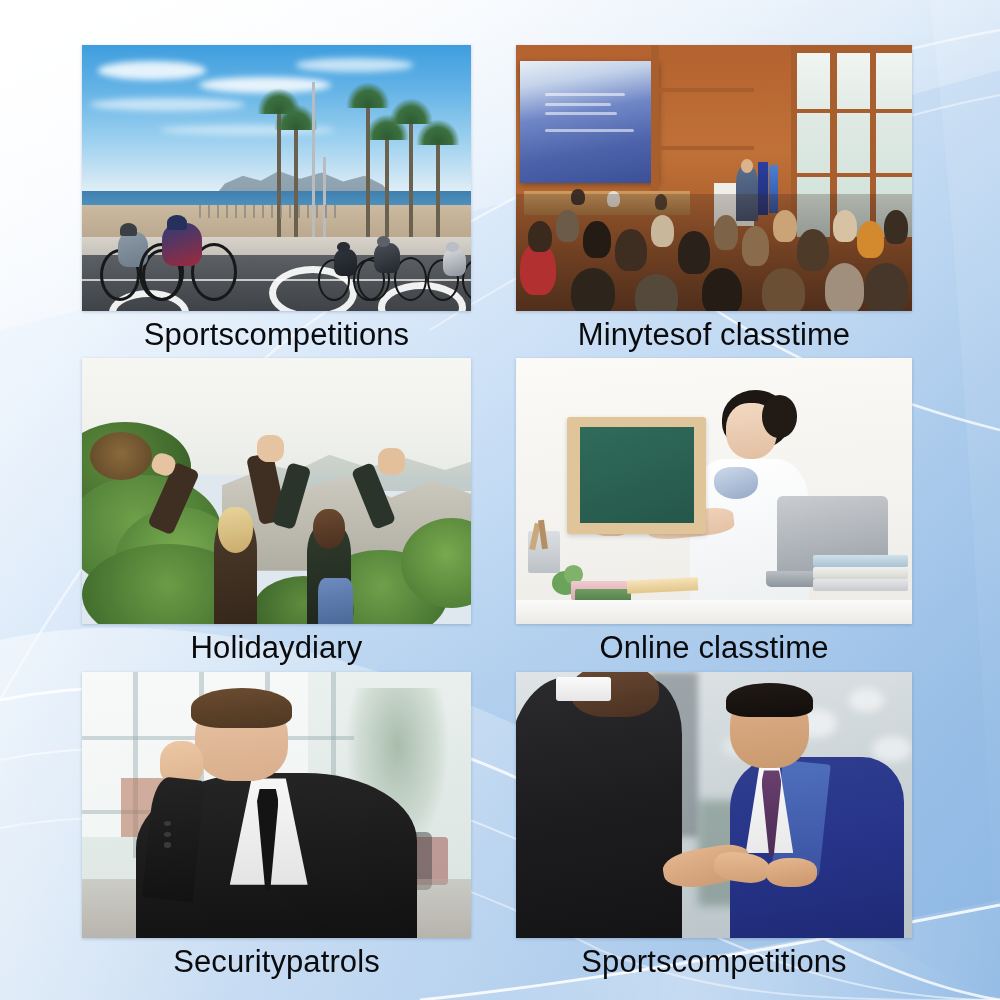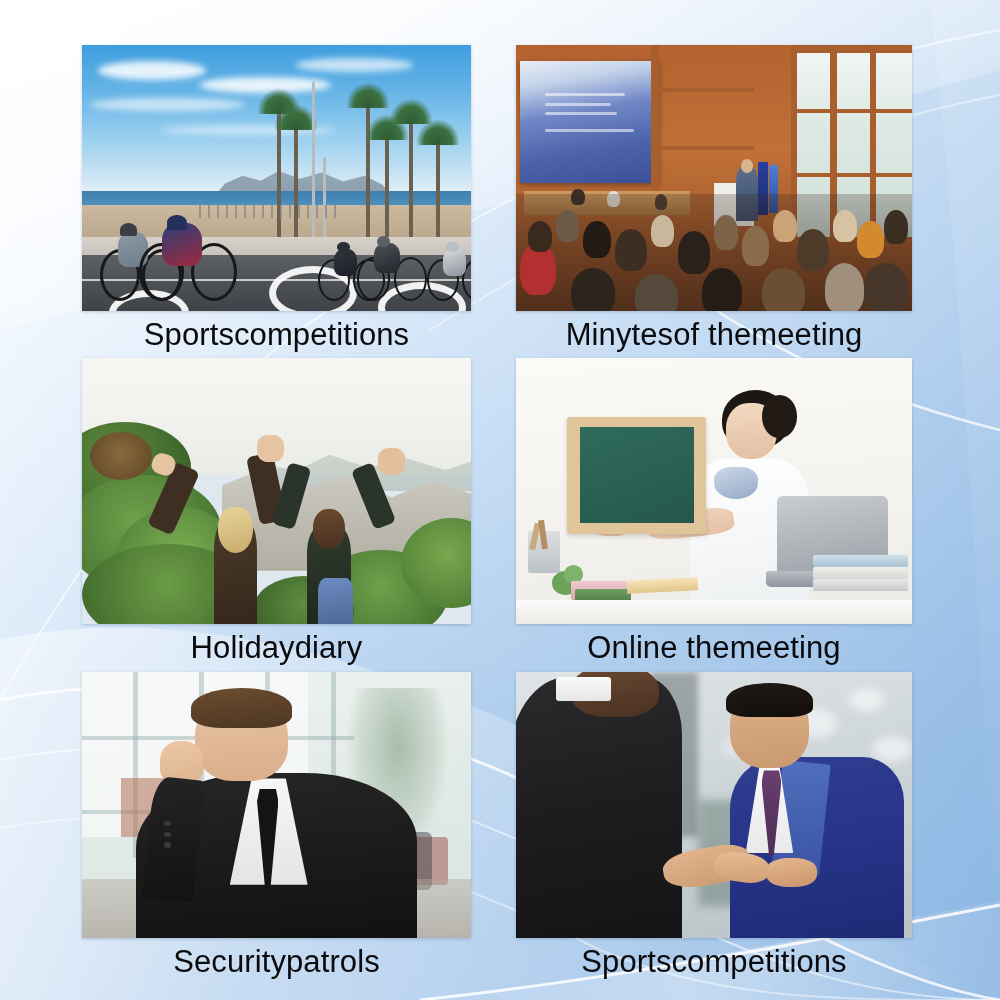--- a/index.html
+++ b/index.html
@@ -336,21 +336,21 @@
           <div class="head" style="left:86%;top:66%;width:7%;height:14%;background:#d38a2e;"></div>
           <div class="head" style="left:93%;top:62%;width:6%;height:13%;background:#3a2d22;"></div>
           <div class="head" style="left:47%;top:84%;width:10%;height:18%;background:#241c15;"></div>
           <div class="head" style="left:62%;top:84%;width:11%;height:18%;background:#6a4f34;"></div>
           <div class="head" style="left:78%;top:82%;width:10%;height:19%;background:#9f8f7c;"></div>
           <div class="head" style="left:88%;top:82%;width:11%;height:19%;background:#46372a;"></div>
           <div class="head" style="left:14%;top:84%;width:11%;height:18%;background:#2d241c;"></div>
           <div class="head" style="left:30%;top:86%;width:11%;height:17%;background:#55493c;"></div>
         </div>
       </div>
-      <div class="caption">Minytesof themeeting</div>
+      <div class="caption">Minytesof classtime</div>
     </div>
 
     <div class="cell" id="c2">
       <div class="photo">
         <div class="ph">
           <div class="h-sky"></div>
           <div class="h-far"></div>
           <div class="h-cliff"></div>
 
           <div class="h-green" style="left:-6%;top:24%;width:34%;height:34%;background:radial-gradient(circle at 40% 40%,#5d8a3c,#355c26);"></div>
@@ -413,21 +413,21 @@
           <div style="position:absolute;left:4%;top:62%;width:1.5%;height:10%;background:#c9a97c;transform:rotate(12deg);"></div>
           <div style="position:absolute;left:6%;top:61%;width:1.5%;height:11%;background:#b58f63;transform:rotate(-8deg);"></div>
           <div class="o-plant" style="left:9%;top:80%;width:7%;height:9%;"></div>
           <div class="o-plant" style="left:12%;top:78%;width:5%;height:7%;background:#7fb26a;"></div>
           <div style="position:absolute;left:14%;top:84%;width:14%;height:7%;background:linear-gradient(180deg,#f0c9cf,#dba6af);border-radius:2px;"></div>
           <div style="position:absolute;left:15%;top:87%;width:14%;height:6%;background:linear-gradient(180deg,#6f9d62,#4e7846);border-radius:2px;"></div>
           <div style="position:absolute;left:28%;top:83%;width:18%;height:5%;background:linear-gradient(180deg,#f6e3b8,#e2c68c);transform:rotate(-3deg);"></div>
           <div class="o-desk"></div>
         </div>
       </div>
-      <div class="caption">Online themeeting</div>
+      <div class="caption">Online classtime</div>
     </div>
 
     <div class="cell" id="c4">
       <div class="photo">
         <div class="ph">
           <div class="s-bg"></div>
           <div class="s-win" style="left:0;top:0;width:30%;height:62%;"></div>
           <div class="s-win" style="left:30%;top:0;width:28%;height:58%;"></div>
           <div class="s-frame" style="left:13%;top:0;width:1.4%;height:70%;"></div>
           <div class="s-frame" style="left:30%;top:0;width:1.4%;height:70%;"></div>

